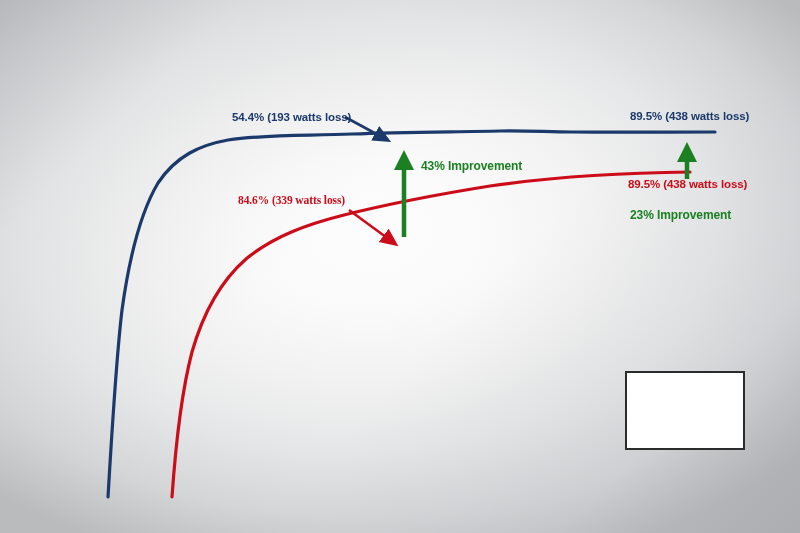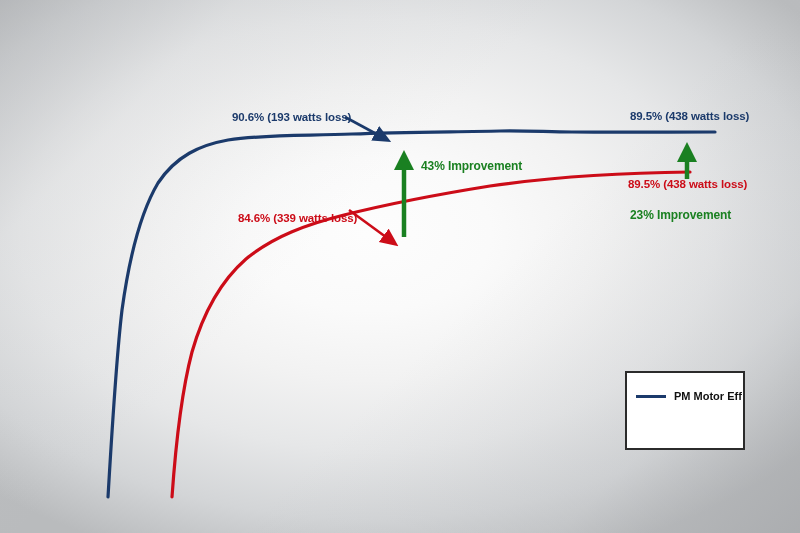--- a/index.html
+++ b/index.html
@@ -57,21 +57,21 @@
   .lbl-red {
     color: #cc0c18;
     font-size: 11.5px;
   }
   .lbl-green {
     color: #1a8021;
     font-size: 12px;
   }
   #lbl-pm-peak     { left: 232px; top: 111px; }
   #lbl-pm-end      { left: 630px; top: 110px; }
-  #lbl-ind-peak    { left: 238px; top: 212px; }
+  #lbl-ind-peak    { left: 238px; top: 194px; font-family: Liberation Serif, serif; }
   #lbl-ind-end     { left: 628px; top: 178px; }
   #lbl-imp-left    { left: 421px; top: 159px; }
   #lbl-imp-right   { left: 630px; top: 208px; }
 
   #legend {
     position: absolute;
     left: 625px;
     top: 371px;
     width: 120px;
     height: 79px;
@@ -144,32 +144,28 @@
       <path d="M404,150 L414,170 L394,170 Z" fill="#1a8021"></path>
     </g>
 
     <g>
       <line x1="687" y1="179" x2="687" y2="155" stroke="#1a8021" stroke-width="4.5"></line>
       <path d="M687,142 L697,162 L677,162 Z" fill="#1a8021"></path>
     </g>
 
   </svg>
 
-  <div class="lbl lbl-navy" id="lbl-pm-peak">90.6% (193 watts loss)</div>
+  <div class="lbl lbl-navy" id="lbl-pm-peak">54.4% (193 watts loss)</div>
 
   <div class="lbl lbl-navy" id="lbl-pm-end">89.5% (438 watts loss)</div>
 
   <div class="lbl lbl-red" id="lbl-ind-peak">84.6% (339 watts loss)</div>
 
   <div class="lbl lbl-red" id="lbl-ind-end">89.5% (438 watts loss)</div>
 
   <div class="lbl lbl-green" id="lbl-imp-left">43% Improvement</div>
 
   <div class="lbl lbl-green" id="lbl-imp-right">23% Improvement</div>
 
   <div id="legend">
-    <div class="legend-row" id="legend-row-pm">
-      <span class="legend-swatch" style="background:#1b3a6b;"></span>
-      <span class="legend-text">PM Motor Eff</span>
-    </div>
   </div>
 
 </div>
 
 </body></html>

